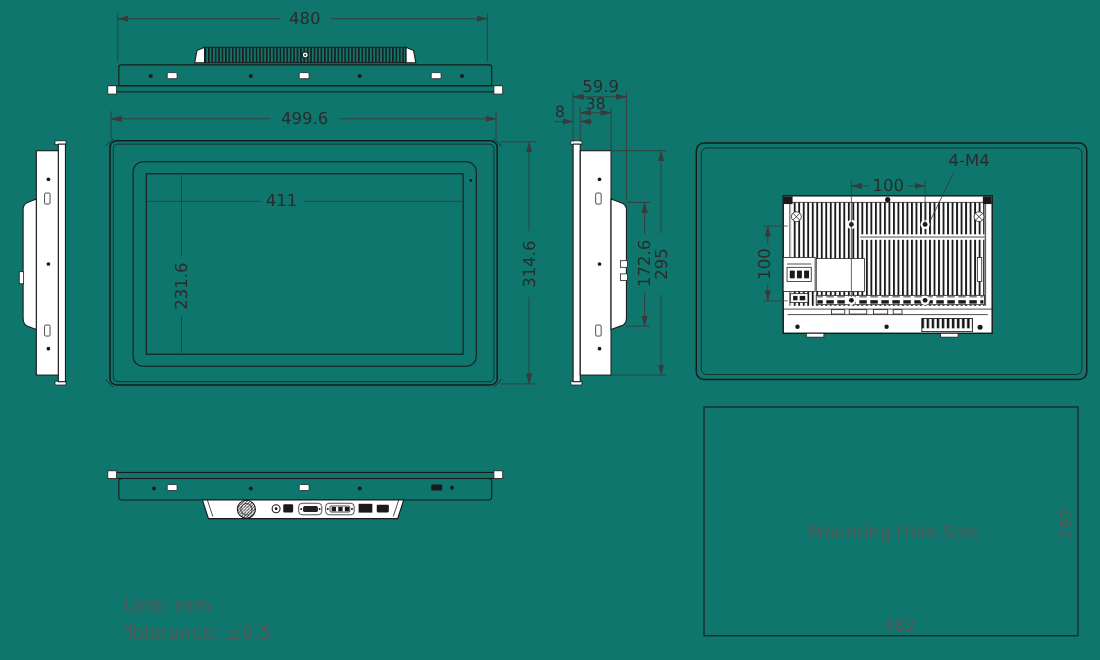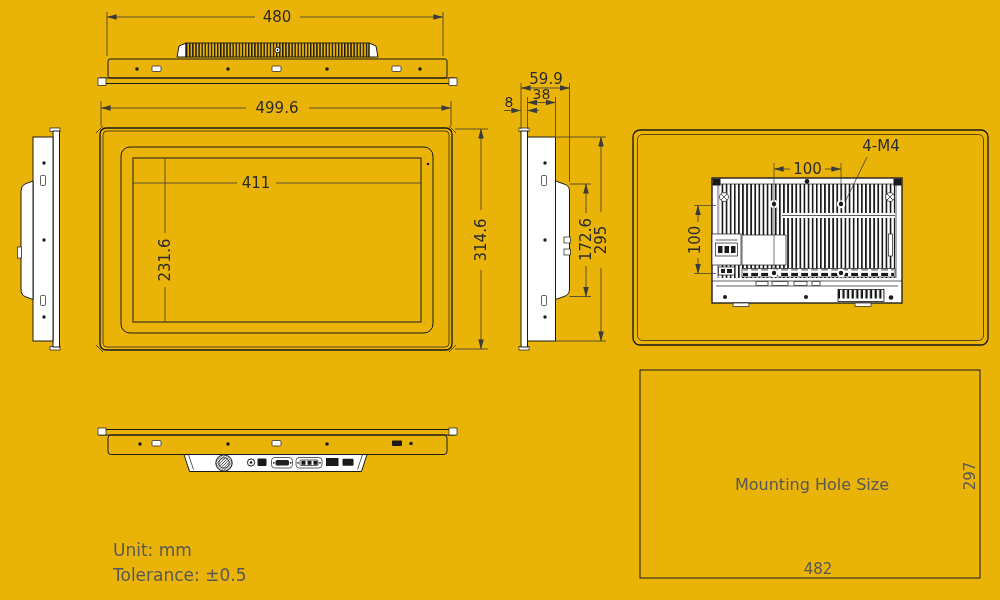--- a/index.html
+++ b/index.html
@@ -1,16 +1,16 @@
 <!DOCTYPE html>
 <html><head>
 <meta charset="utf-8">
 <style>
   html,body{margin:0;padding:0;background:#ffffff;}
-  .stage{position:relative;width:1000px;height:600px;background:#eab308;overflow:hidden;}
+  .stage{position:relative;width:1000px;height:600px;background:#0f766e;overflow:hidden;}
   svg{display:block;}
   .ln{stroke:#1a1a1a;fill:none;stroke-width:1;}
   .ln-thin{stroke:#1a1a1a;fill:none;stroke-width:.7;}
   .ln-med{stroke:#1a1a1a;fill:none;stroke-width:1.35;}
   .wfill{fill:#ffffff;}
   .dark{fill:#1a1a1a;stroke:none;}
   .dim{stroke:#3a3a3a;fill:none;stroke-width:.8;}
   .dimthin{stroke:#3a3a3a;fill:none;stroke-width:.7;}
   text{font-family:"DejaVu Sans","Liberation Sans",sans-serif;}
   .dtxt{font-size:15px;fill:#2b2b2b;text-anchor:middle;}

